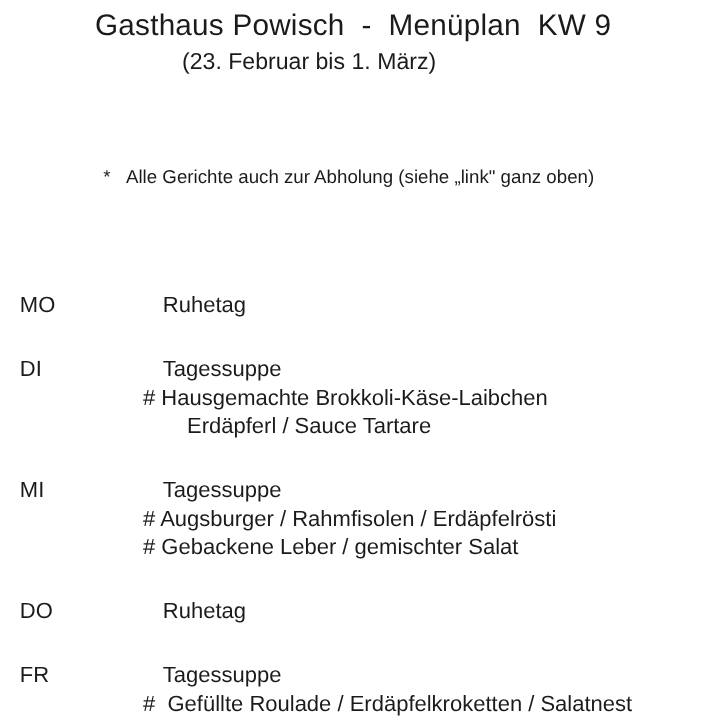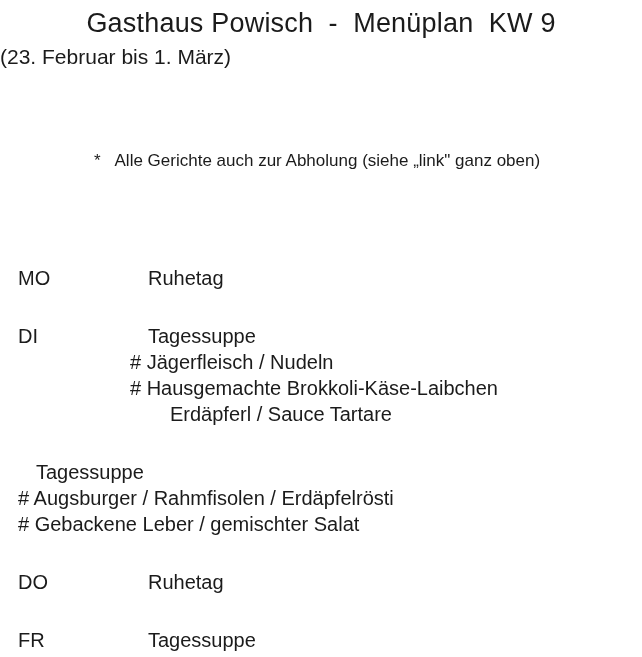--- a/index.html
+++ b/index.html
@@ -20,21 +20,21 @@
     font-size: 27px;
     line-height: 38px;
     font-weight: 400;
     text-align: center;
     white-space: pre;
     letter-spacing: 0.2px;
   }
   .subtitle {
     font-size: 21px;
     line-height: 29px;
-    text-align: left;
+    text-align: center;
     padding-right: 80px;
     white-space: pre;
   }
   .note {
     margin-top: 52px;
     padding-left: 75px;
     font-size: 17px;
     line-height: 25px;
     white-space: pre;
   }
@@ -80,27 +80,27 @@
       <div class="day-label">MO</div>
       <div class="day-lines">
         <div class="line l-main">Ruhetag</div>
       </div>
     </div>
 
     <div class="day">
       <div class="day-label">DI</div>
       <div class="day-lines">
         <div class="line l-main">Tagessuppe</div>
-        <div class="line l-item"># Jägerfleisch / Nudeln</div>
         <div class="line l-item"># Hausgemachte Brokkoli-Käse-Laibchen</div>
         <div class="line l-sub">Erdäpferl / Sauce Tartare</div>
       </div>
     </div>
 
     <div class="day">
+      <div class="day-label">MI</div>
       <div class="day-lines">
         <div class="line l-main">Tagessuppe</div>
         <div class="line l-item"># Augsburger / Rahmfisolen / Erdäpfelrösti</div>
         <div class="line l-item"># Gebackene Leber / gemischter Salat</div>
       </div>
     </div>
 
     <div class="day">
       <div class="day-label">DO</div>
       <div class="day-lines">

